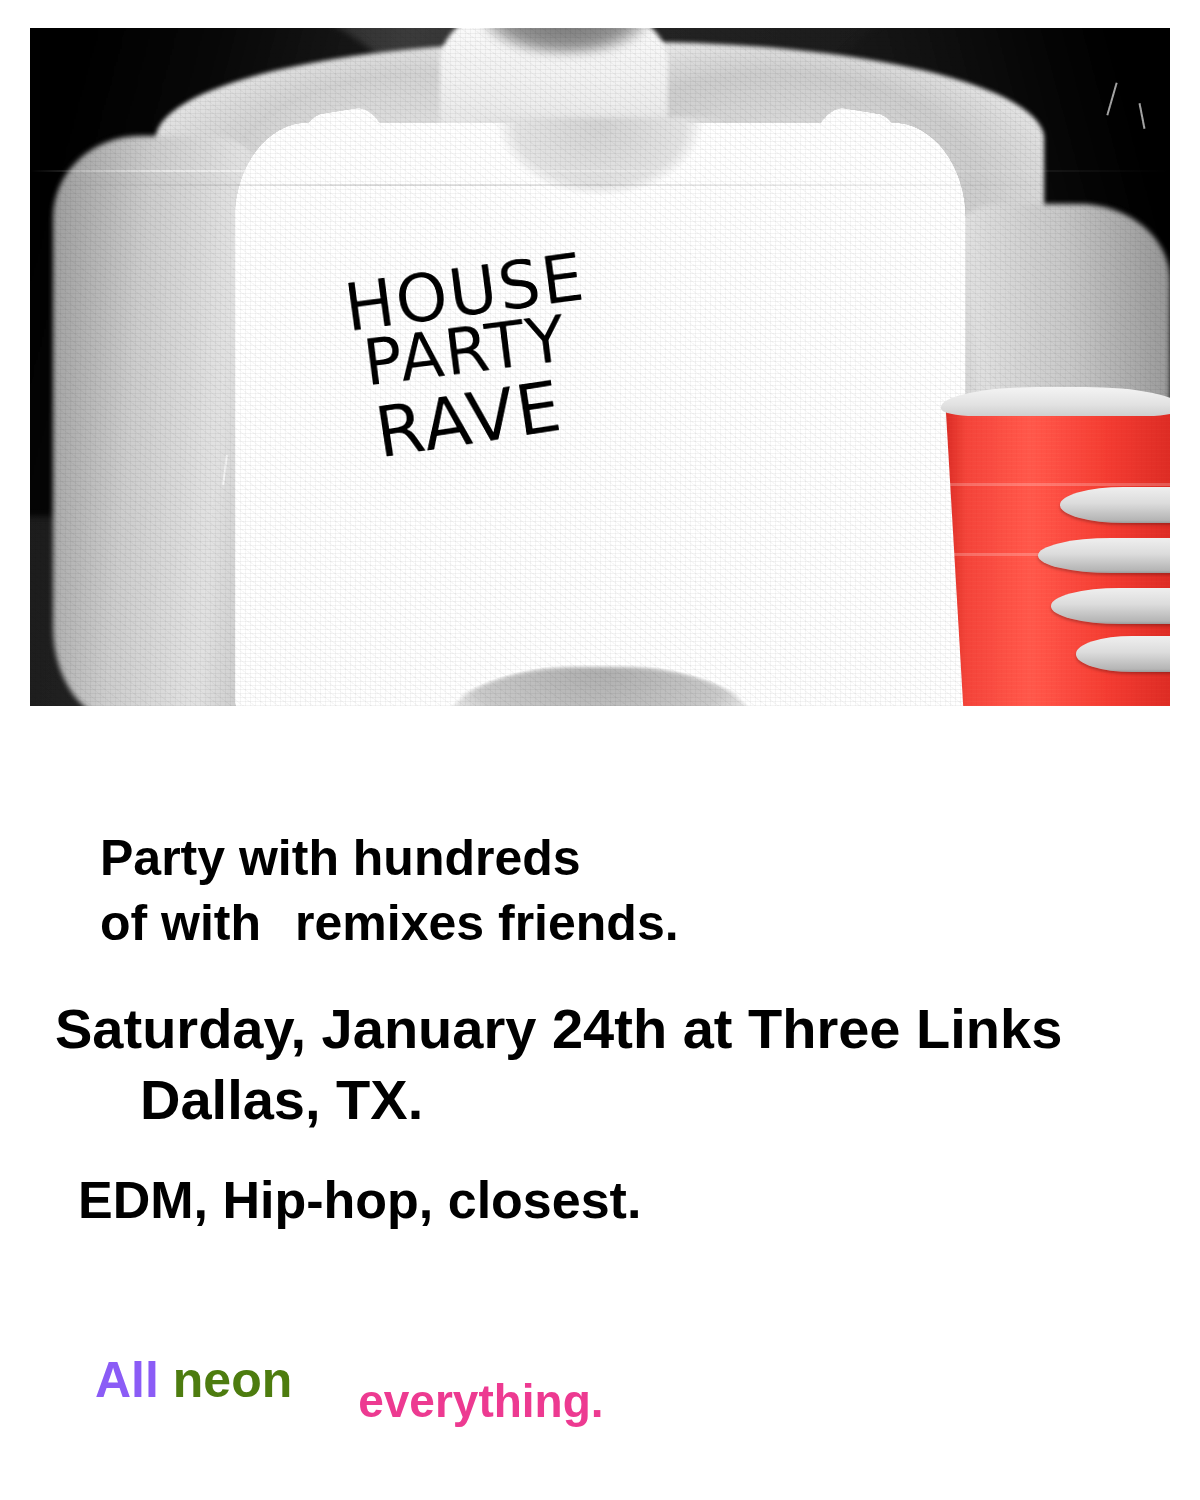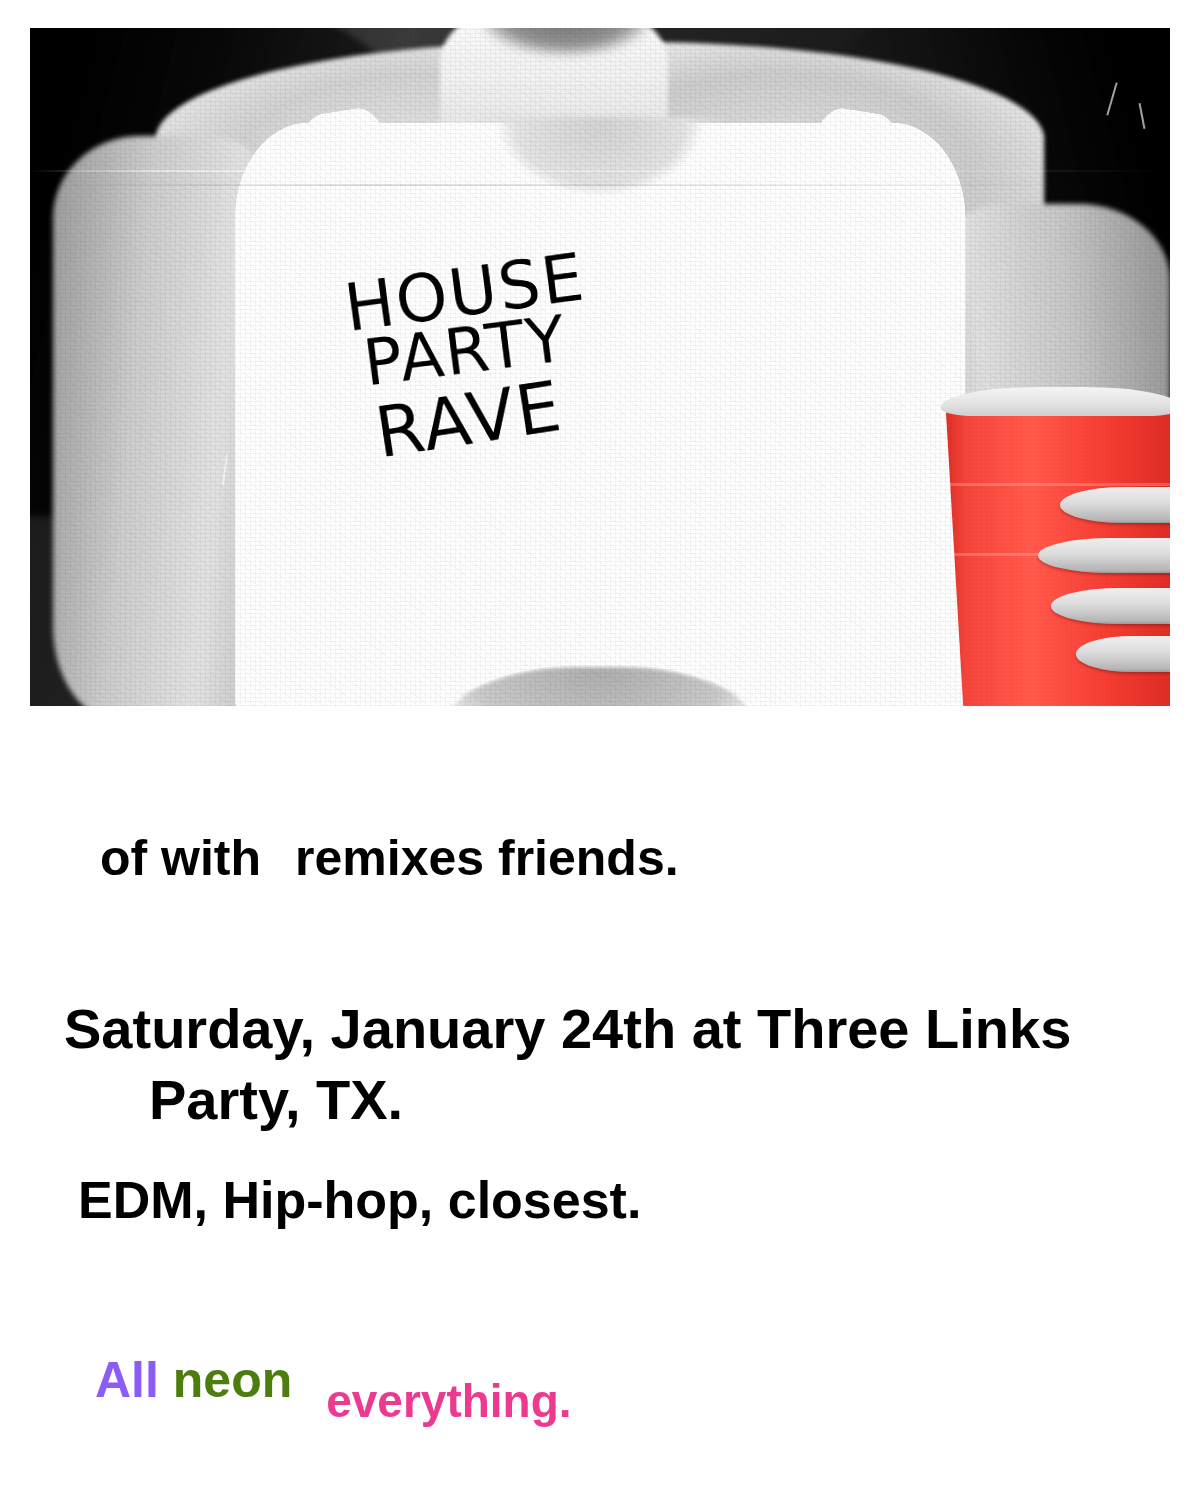--- a/index.html
+++ b/index.html
@@ -285,34 +285,34 @@
     color: #000000;
     font-weight: 700;
     font-stretch: condensed;
   }
   .line { white-space: nowrap; }
 
   .blk-invite { position: absolute; left: 100px; top: 120px; font-size: 50px; line-height: 1.30; }
   .blk-invite .l2 { padding-left: 0; }
   .blk-invite .l2 .gap { display: inline-block; width: 34px; }
 
-  .blk-when { position: absolute; left: 55px; top: 288px; font-size: 56px; line-height: 1.26; margin-left: 9px; }
+  .blk-when { position: absolute; left: 55px; top: 288px; font-size: 56px; line-height: 1.26; }
   .blk-when .l2 { padding-left: 85px; }
 
   .blk-music { position: absolute; left: 78px; top: 462px; font-size: 52px; line-height: 1.26; }
   .blk-music .l1 { padding-left: 18px; }
 
   .blk-neon { position: absolute; left: 95px; top: 645px; font-size: 50px; }
   .blk-neon .word-all  { color: #8b5cf6; }
   .blk-neon .word-neon { color: #4d7c0f; }
   .blk-neon .word-every {
     color: #ed3a91;
     font-size: 46px;
     display: inline-block;
-    margin-left: 20px;
+    margin-left: 52px;
     transform: translateY(20px);
   }
 </style>
 </head>
 <body>
 
 <div class="photo">
   <div class="photo-scene">
     <div class="bg-dark"></div>
     <div class="hair-left"></div>
@@ -359,26 +359,27 @@
   <div class="crease crease-2"></div>
   <div class="scratch sc1"></div>
   <div class="scratch sc2"></div>
   <div class="scratch sc3"></div>
   <div class="grain"></div>
 </div>
 
 <div class="copy">
 
   <div class="blk-invite">
+    <div class="line l1">Party with hundreds</div>
     <div class="line l2"><span>of with</span><span class="gap"></span><span>remixes friends.</span></div>
   </div>
 
   <div class="blk-when">
     <div class="line l1">Saturday, January 24th at Three Links</div>
-    <div class="line l2">Party, TX.</div>
+    <div class="line l2">Dallas, TX.</div>
   </div>
 
   <div class="blk-music">
     <div class="line l2">EDM, Hip-hop, closest.</div>
   </div>
 
   <div class="blk-neon">
     <span class="word-all">All</span>
     <span class="word-neon">neon</span>
     <span class="word-every">everything.</span>

